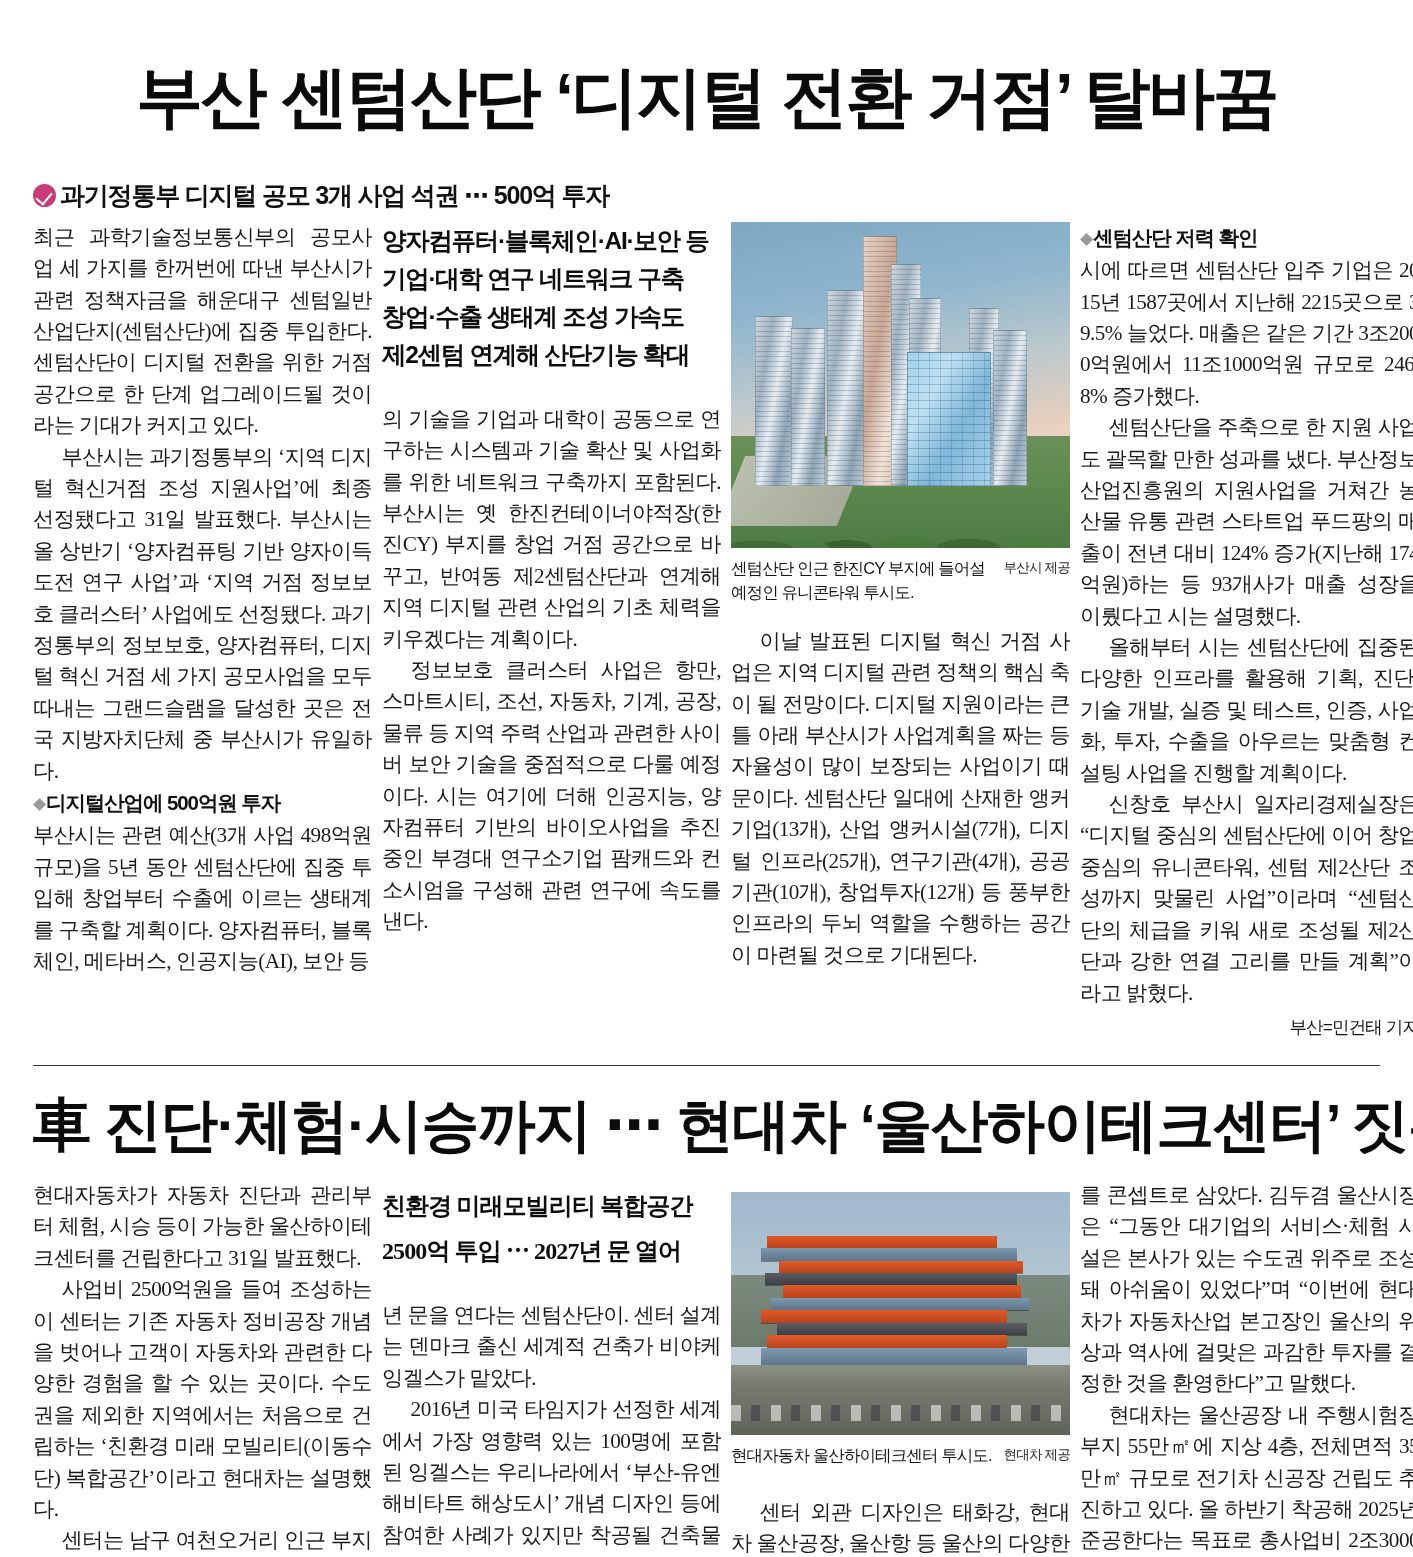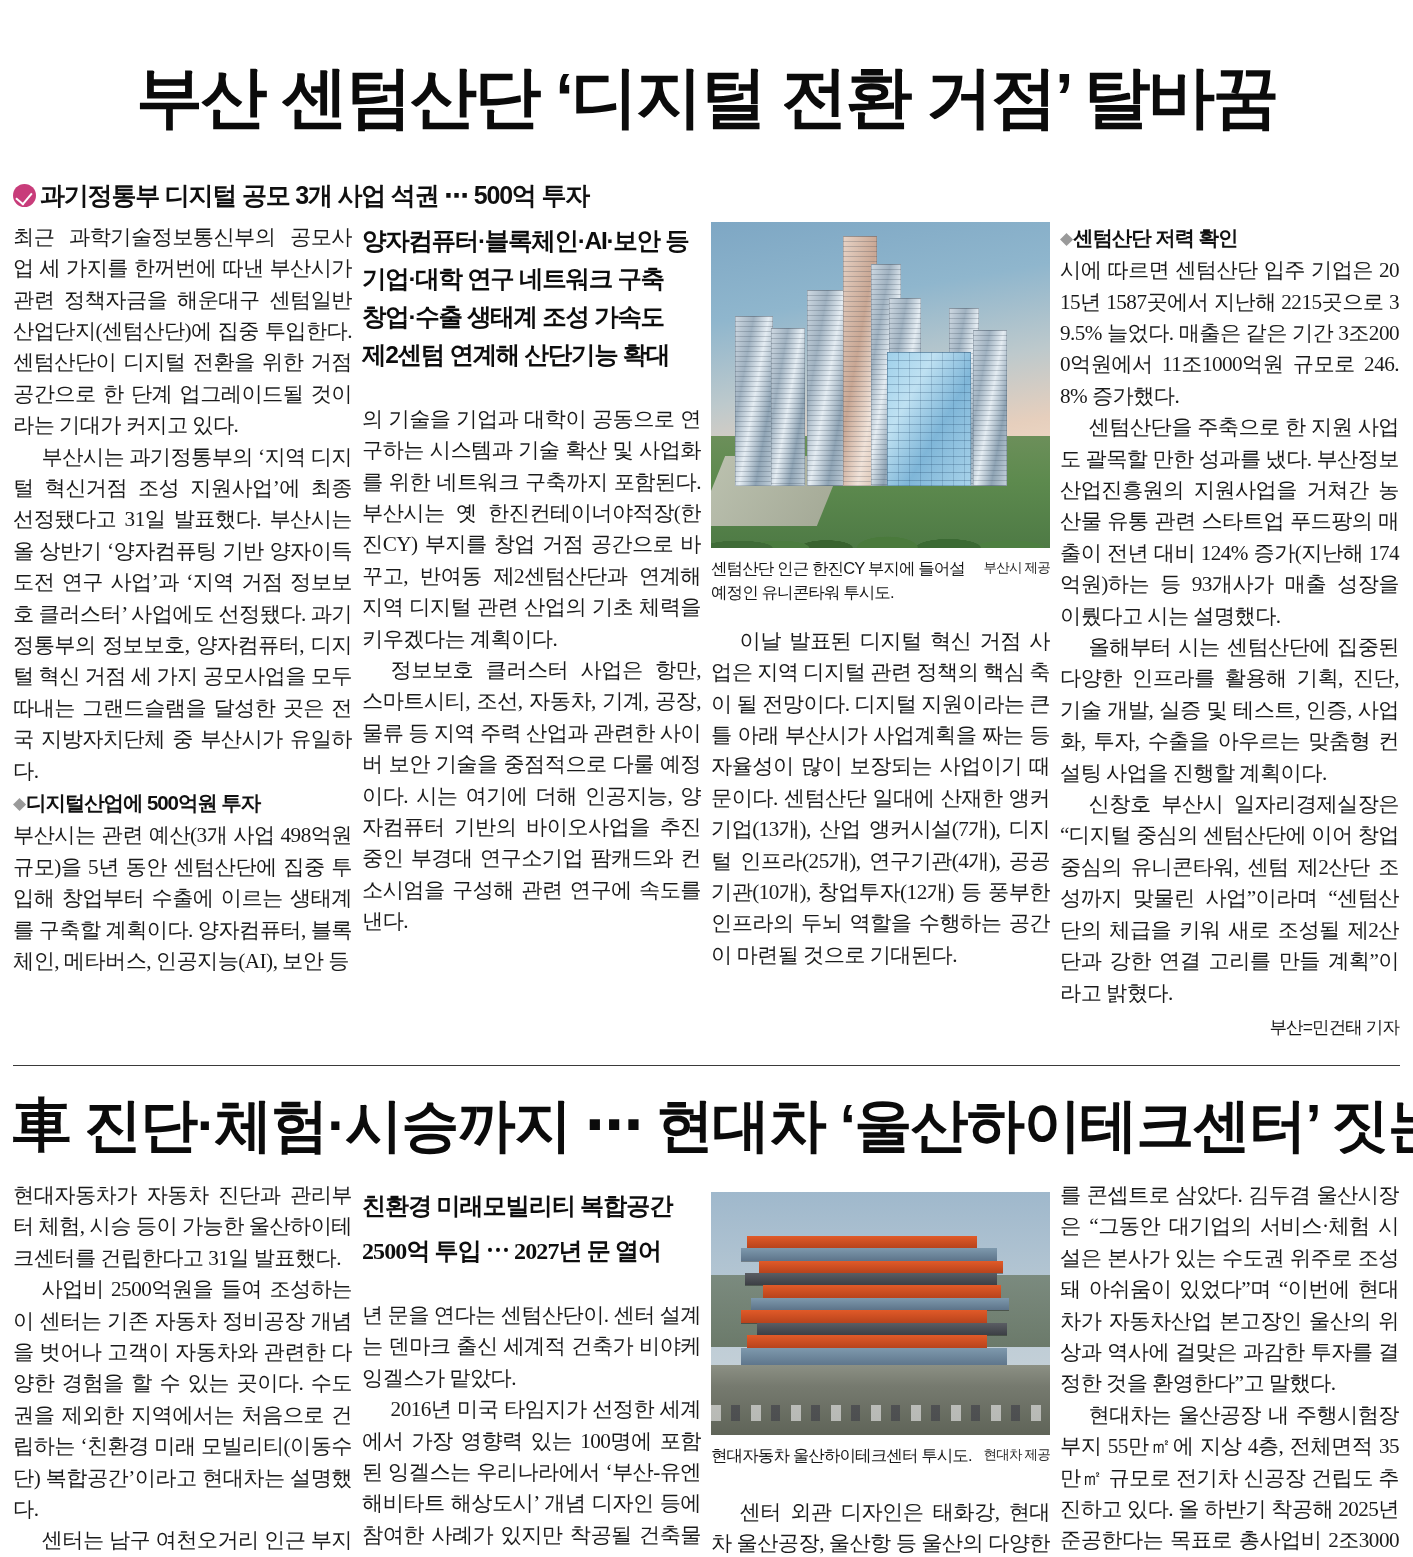--- a/index.html
+++ b/index.html
@@ -12,21 +12,21 @@
     height: 1557px;
     font-family: "Liberation Serif", "DejaVu Serif", serif;
     color: #121212;
     -webkit-font-smoothing: antialiased;
   }
   .page {
     position: relative;
     width: 1413px;
     height: 1557px;
     box-sizing: border-box;
-    padding: 0 13px;
+    padding: 0 33px;
     overflow: hidden;
   }
 
   
   .main-headline {
     text-align: center;
     font-family: "Liberation Sans", "DejaVu Sans", sans-serif;
     font-weight: 700;
     font-size: 67px;
     letter-spacing: -2.5px;

